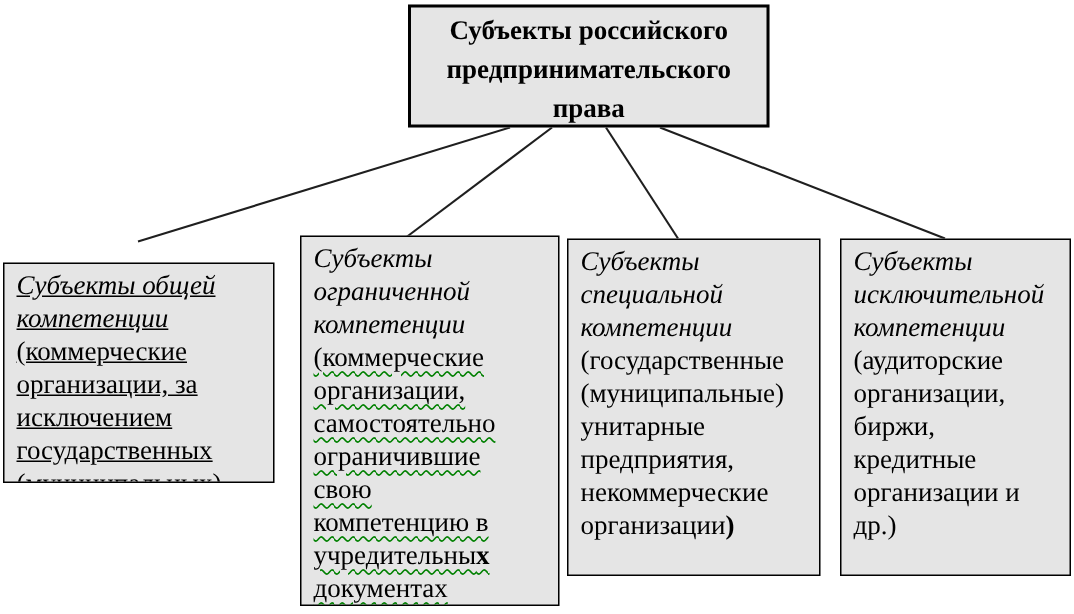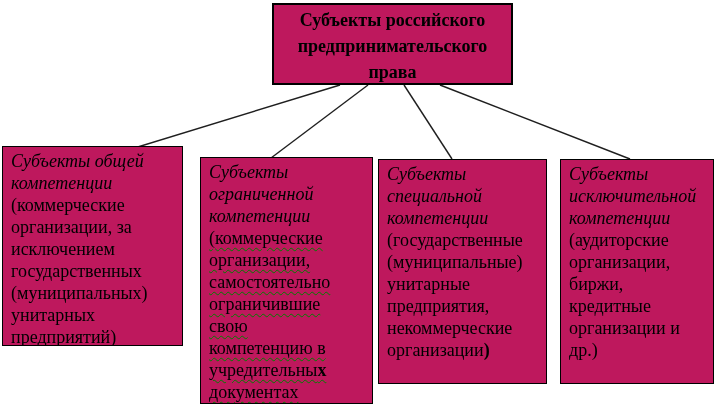--- a/index.html
+++ b/index.html
@@ -18,21 +18,21 @@
   }
   #connectors {
     position: absolute;
     left: 0;
     top: 0;
     width: 716px;
     height: 409px;
   }
   .node {
     position: absolute;
-    background: #be185d;
+    background: #e5e5e5;
     border: 1.5px solid #000000;
     box-sizing: border-box;
     overflow: hidden;
   }
   .root-node {
     left: 272px;
     top: 3px;
     width: 241px;
     height: 82px;
     border-width: 2px;
@@ -42,21 +42,21 @@
     text-align: center;
     white-space: pre;
     padding-top: 2px;
   }
   .branch-node {
     font-size: 18px;
     line-height: 22px;
     padding: 3px 2px 0 8px;
     white-space: pre;
   }
-  #branch-0 { left: 2px;   top: 146px; width: 181px; height: 200px; }
+  #branch-0 { left: 2px;   top: 175px; width: 181px; height: 147px; text-decoration: underline; }
   #branch-1 { left: 200px; top: 157px; width: 173px; height: 247px; }
   #branch-2 { left: 378px; top: 159px; width: 169px; height: 225px; }
   #branch-3 { left: 560px; top: 159px; width: 154px; height: 225px; }
   .it { font-style: italic; }
   .bd { font-weight: bold; }
   .sq {
     text-decoration-line: underline;
     text-decoration-style: wavy;
     text-decoration-thickness: 1px;
     text-underline-offset: 3px;

